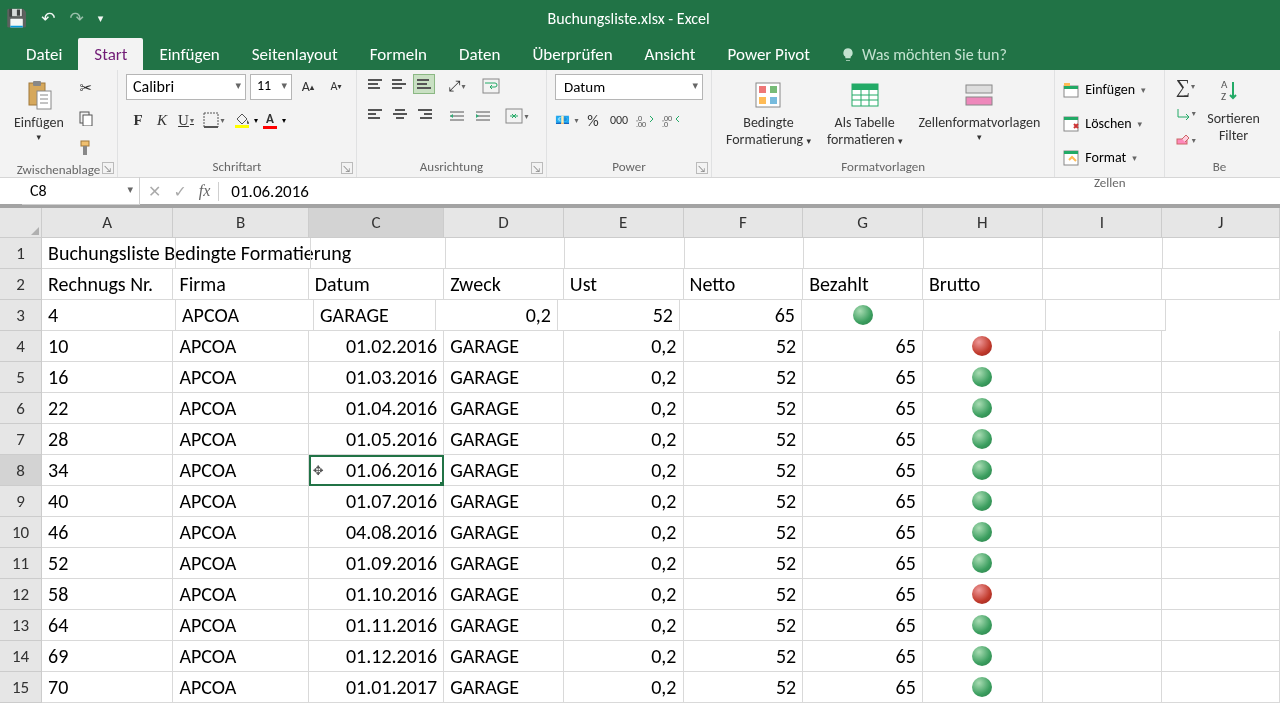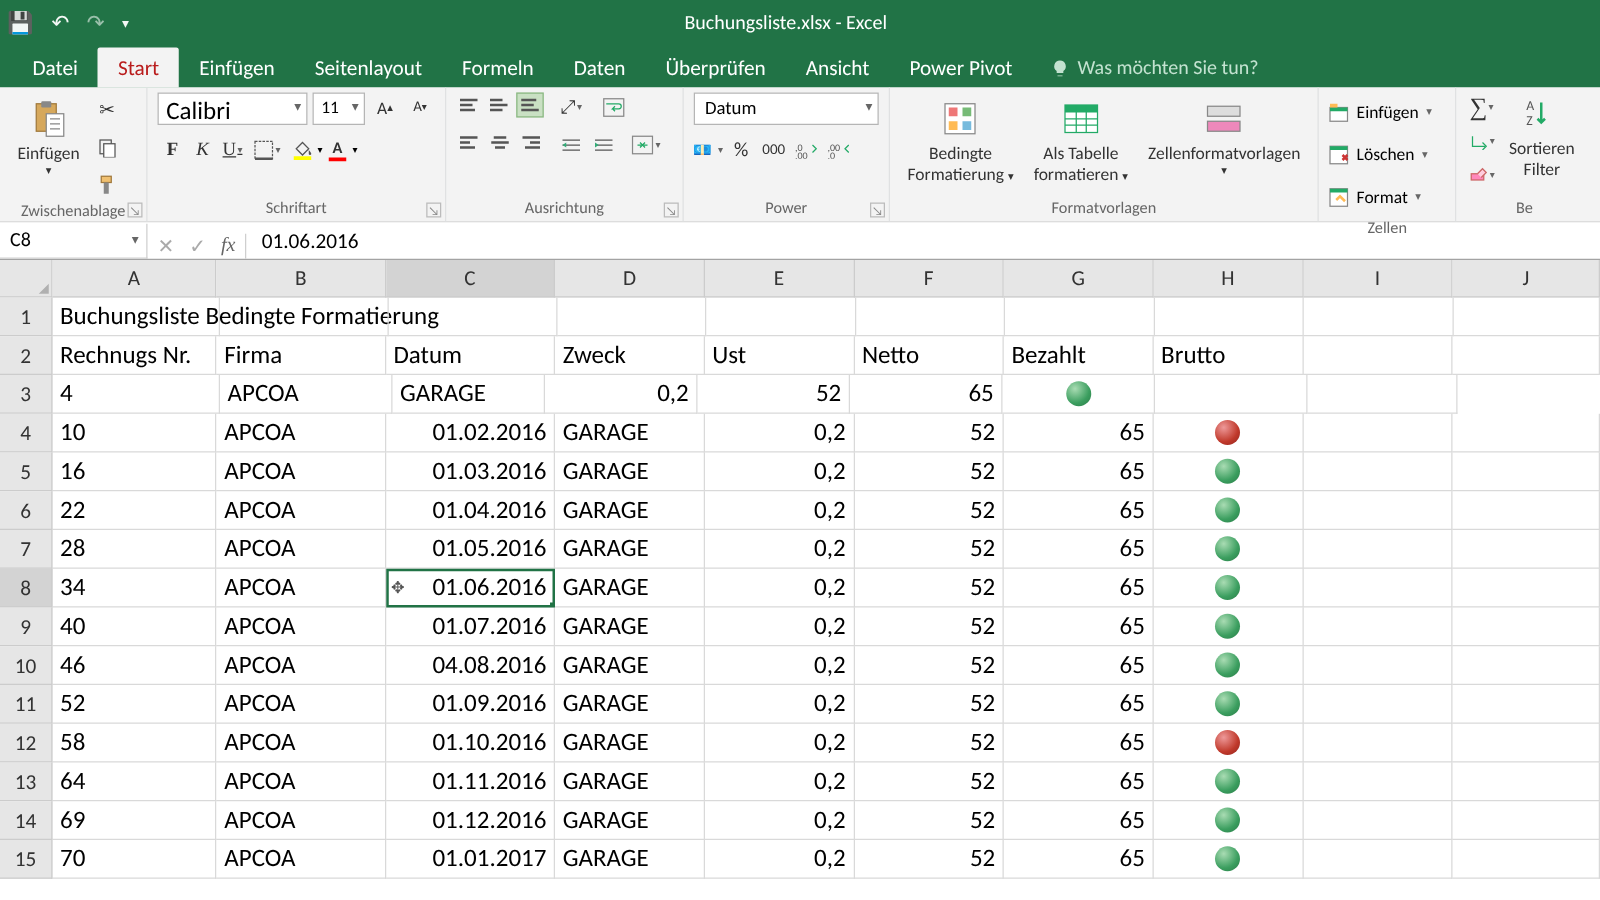--- a/index.html
+++ b/index.html
@@ -8,41 +8,41 @@
   
   .titlebar { height: 36px; background: #217346; display: flex; align-items: center; padding: 0 6px; color: #fff; }
   .titlebar .qat { display: flex; align-items: center; gap: 14px; }
   .titlebar .qat span { font-size: 17px; line-height: 1; opacity: .95; }
   .titlebar .title { flex: 1; text-align: center; font-size: 16px; }
   .titlebar .qat .undo-disabled { opacity: .55; }
 
   
   .tabs { height: 34px; background: #217346; display: flex; align-items: flex-end; padding: 0 10px; }
   .tab { color: #fff; font-size: 17px; padding: 6px 16px 5px; cursor: pointer; }
-  .tab.active { background: #f3f3f3; color: #b91c1c; border-top-left-radius: 2px; border-top-right-radius: 2px; }
+  .tab.active { background: #f3f3f3; color: #701a75; border-top-left-radius: 2px; border-top-right-radius: 2px; }
   .tellme { flex: 1; display: flex; align-items: center; gap: 6px; color: #c3e2d0; padding: 6px 14px; font-size: 16px; }
   .tellme svg { width: 16px; height: 16px; fill: #c3e2d0; }
 
   
   .ribbon { height: 108px; background: #f3f3f3; border-bottom: 1px solid #d6d6d6; display: flex; }
   .group { border-right: 1px solid #e0e1e2; padding: 4px 8px 2px; display: flex; flex-direction: column; justify-content: space-between; position: relative; }
   .group .label { font-size: 13px; color: #666; text-align: center; padding: 2px 0 1px; }
   .group .dialog-launch { position: absolute; right: 3px; bottom: 3px; font-size: 10px; color: #888; width: 12px; height: 12px; border: 1px solid #bbb; display:flex; align-items:center; justify-content:center;}
   .group-body { flex: 1; display: flex; align-items: flex-start; gap: 4px; }
 
   .big-btn { display: flex; flex-direction: column; align-items: center; font-size: 14px; color: #333; padding: 4px 6px; cursor: pointer; }
   .big-btn .ico { width: 34px; height: 34px; margin-bottom: 2px; display:flex; align-items:center; justify-content:center;}
 
   
   .clip-left { display:flex; flex-direction:column; align-items:center; gap:0;}
   .clip-right { display:flex; flex-direction:column; gap:6px; padding-top:2px; }
 
   
   .font-row { display:flex; gap:4px; margin-bottom:4px; }
-  .font-combo { width:120px; height:26px; border:1px solid #b5b5b5; background:#fff; font-size:20px; padding:2px 18px 2px 6px; position:relative; }
+  .font-combo { width:120px; height:26px; border:1px solid #b5b5b5; background:#fff; font-size:16px; padding:2px 18px 2px 6px; position:relative; }
   .font-combo::after, .size-combo::after, .num-combo::after { content:"▾"; position:absolute; right:4px; top:4px; font-size:11px; color:#666; }
   .size-combo { width:42px; height:26px; border:1px solid #b5b5b5; background:#fff; font-size:14px; padding:2px 14px 2px 6px; position:relative; }
   .font-btns { display:flex; gap:0px; }
   .ib { width:24px; height:24px; display:flex; align-items:center; justify-content:center; font-size:15px; color:#333; cursor:pointer; }
   .ib.bold { font-weight:bold; font-family:'Times New Roman',serif; }
   .ib.italic { font-style:italic; font-family:'Times New Roman',serif; }
   .ib.under { text-decoration: underline; font-family:'Times New Roman',serif; }
   .ib .drop { font-size:8px; margin-left:1px; color:#666; }
   .color-under { width:14px; height:3px; display:block; }
   .stack { display:flex; flex-direction:column; align-items:center; gap:0px; }
@@ -55,21 +55,21 @@
   .num-combo { width:148px; height:26px; border:1px solid #b5b5b5; background:#fff; font-size:15px; padding:3px 18px 3px 8px; position:relative; }
   .num-btns { display:flex; gap:2px; margin-top:4px; }
 
   
   .cells-col { display:flex; flex-direction:column; gap:3px; font-size:14px; }
   .cells-col .row { display:flex; align-items:center; gap:6px; cursor:pointer;}
   .cells-col .row svg { width:16px; height:16px; }
   .editing-col { display:flex; flex-direction:column; gap:3px; align-items:flex-start; }
 
   
-  .fbar { height: 30px; border-bottom:1px solid #a3a3a3; display:flex; align-items:flex-end; background:#fff; }
+  .fbar { height: 30px; border-bottom:4px solid #a3a3a3; display:flex; align-items:center; background:#fff;padding-left:22px; }
   .namebox { width:118px; border:1px solid #cfcfcf; border-top:none; border-left:none; font-size:16px; padding:4px 8px; position:relative;}
   .namebox::after { content:"▾"; position:absolute; right:6px; top:6px; font-size:11px; color:#666;}
   .fx-btns { display:flex; align-items:center; border-right:1px solid #cfcfcf; padding:0 8px; gap:12px; color:#aaa; font-size:16px;}
   .fx-btns .fx { font-style:italic; color:#666; font-family:'Times New Roman',serif;}
   .formula-input { flex:1; padding:4px 12px; font-size:17px; }
 
   
   .sheet { height: calc(720px - 36px - 34px - 108px - 30px); overflow:hidden; position:relative; }
   .corner { position:absolute; left:0; top:0; width:42px; height:30px; background:#e6e6e6; border-right:1px solid #ccc; border-bottom:1px solid #ccc; display:flex; align-items:flex-end; justify-content:flex-end;}
   .corner::after { content:""; border-right:8px solid #b0b0b0; border-top:8px solid transparent; margin:0 2px 2px 0;}

